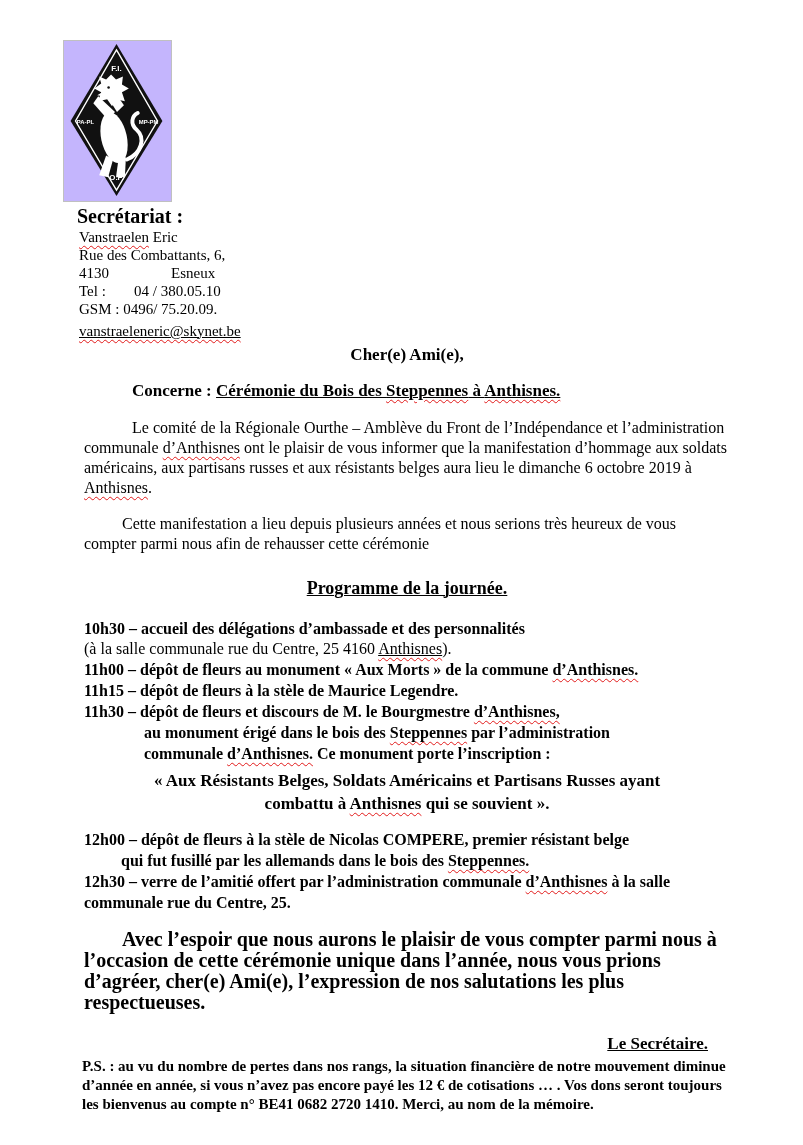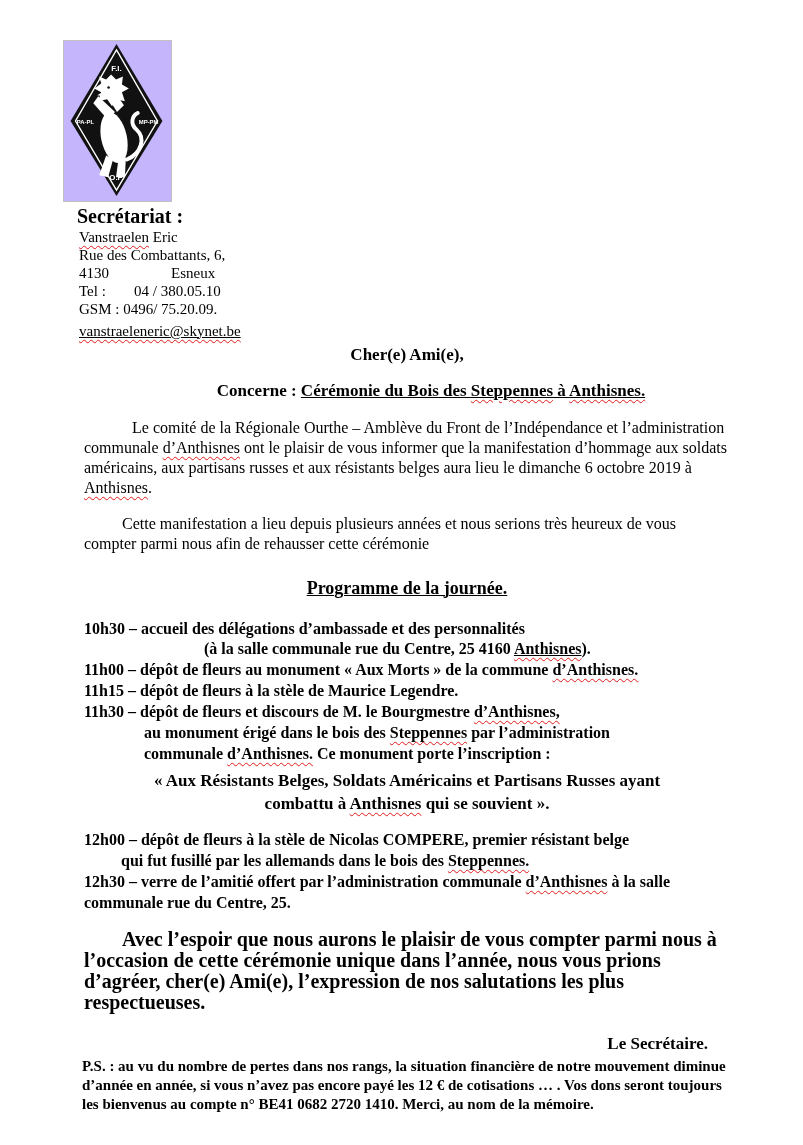--- a/index.html
+++ b/index.html
@@ -24,38 +24,38 @@
   .email-line{margin-top:4px;}
   .ul{text-decoration:underline;text-decoration-thickness:1px;}
   .sq{
     text-decoration-line:underline;text-decoration-style:wavy;
     text-decoration-color:#e21b1b;text-decoration-thickness:1px;
     text-underline-offset:3px;
   }
   .ul .sq{text-decoration-line:underline;text-decoration-style:wavy;text-decoration-color:#e21b1b;}
 
   .salutation{text-align:center;font-weight:bold;font-size:17px;margin-top:4px;line-height:22px;}
-  .concerne{font-weight:bold;font-size:17px;margin:14px 0 0 48px;line-height:22px;text-align:center;}
+  .concerne{font-weight:bold;font-size:17px;margin:14px 0 0 48px;line-height:22px;}
 
   .body-par{font-size:16px;line-height:20px;margin-top:16px;text-indent:48px;}
   .body-par2{font-size:16px;line-height:20px;margin-top:16px;text-indent:38px;}
 
   .prog-title{font-weight:bold;font-size:18px;text-align:center;margin-top:22px;line-height:24px;}
 
   .prog-list{margin-top:18px;font-weight:bold;font-size:16px;line-height:21px;}
-  .prog-sub{font-weight:bold;margin-left:120px;line-height:20px;}
+  .prog-sub{font-weight:normal;line-height:20px;}
   .prog-ind60{margin-left:60px;}
   .prog-ind37{margin-left:37px;}
 
   .quote{font-weight:bold;font-size:17px;line-height:23px;text-align:center;margin-top:5px;padding:0 34px;}
 
   .prog-list2{margin-top:14px;font-weight:bold;font-size:16px;line-height:21px;}
 
   .closing{font-weight:bold;font-size:20px;line-height:21px;margin-top:16px;text-indent:38px;}
-  .signature{font-weight:bold;font-size:17px;line-height:22px;text-align:right;padding-right:22px;margin-top:6px;}
+  .signature{font-weight:bold;font-size:17px;line-height:22px;text-align:right;padding-right:22px;margin-top:6px;text-decoration:underline;}
   .ps{font-size:15px;line-height:19px;margin-top:2px;margin-left:-2px;font-weight:bold;}
 </style>
 </head>
 <body>
 
 <div class="page">
 
   <div class="logo-box">
     <svg width="105" height="158" viewBox="0 0 105 160">
       <polygon points="52.5,3 99,81 52.5,157 6,81" fill="#111"></polygon>

